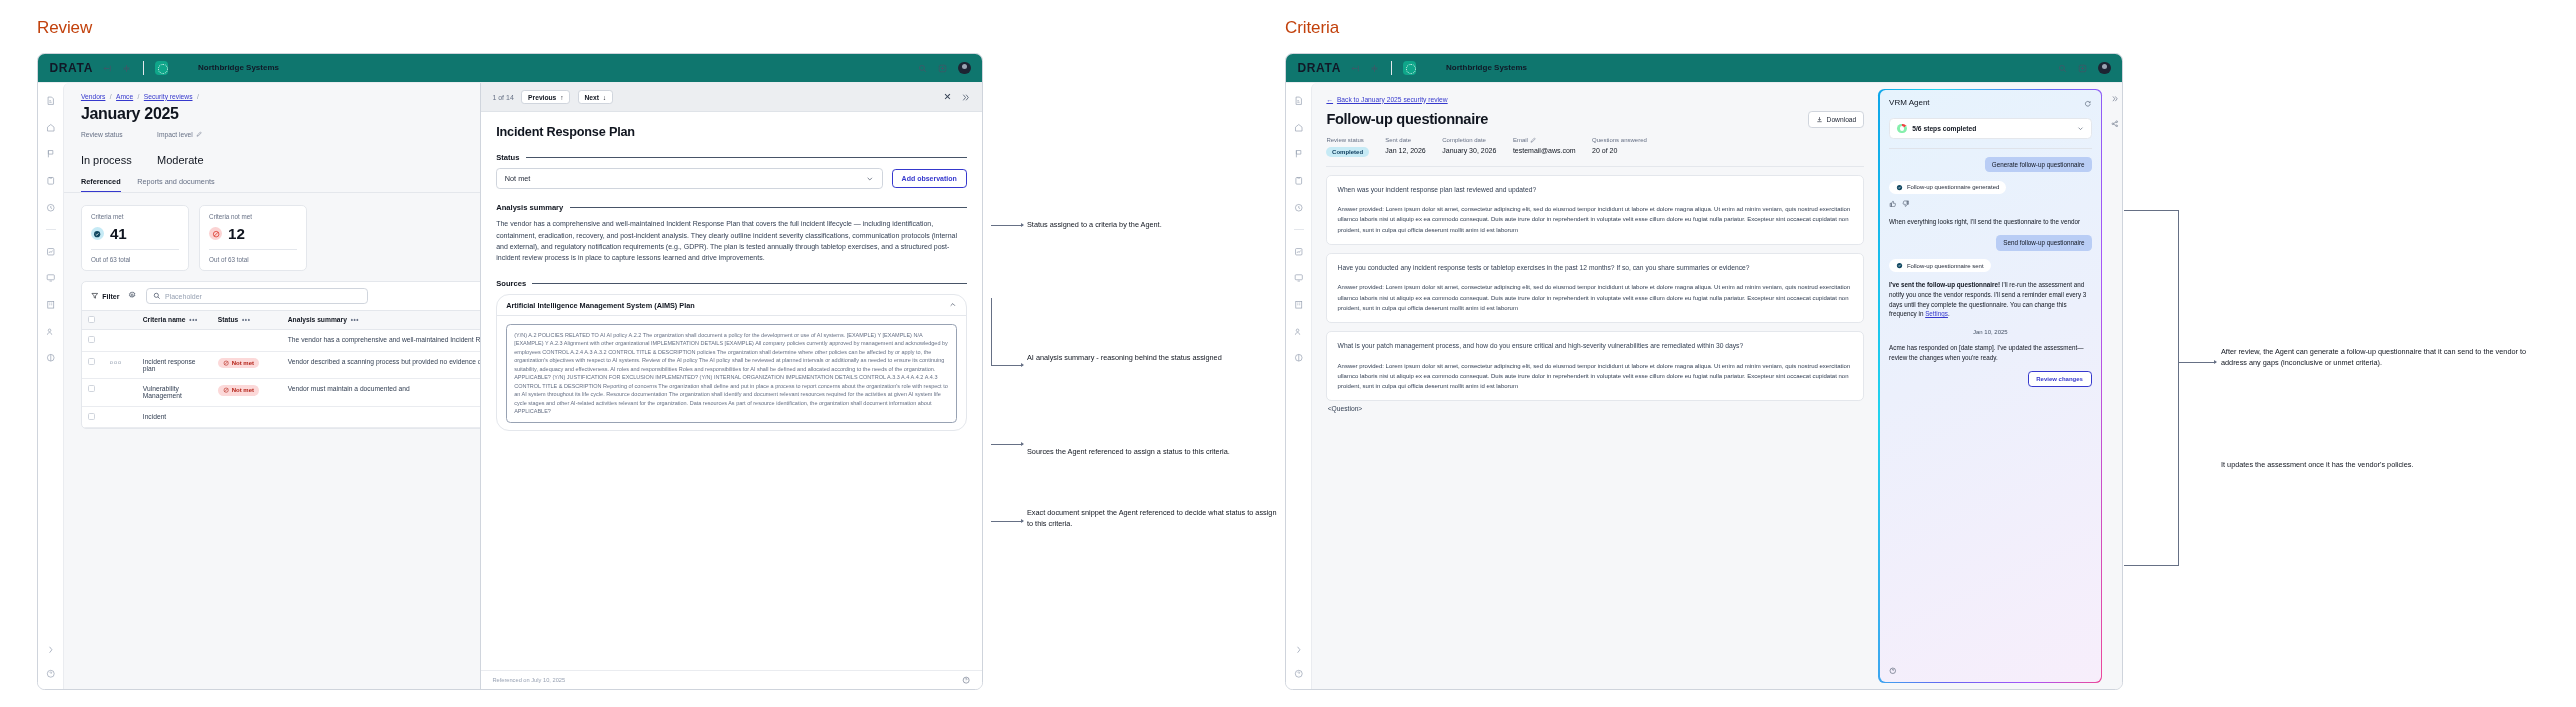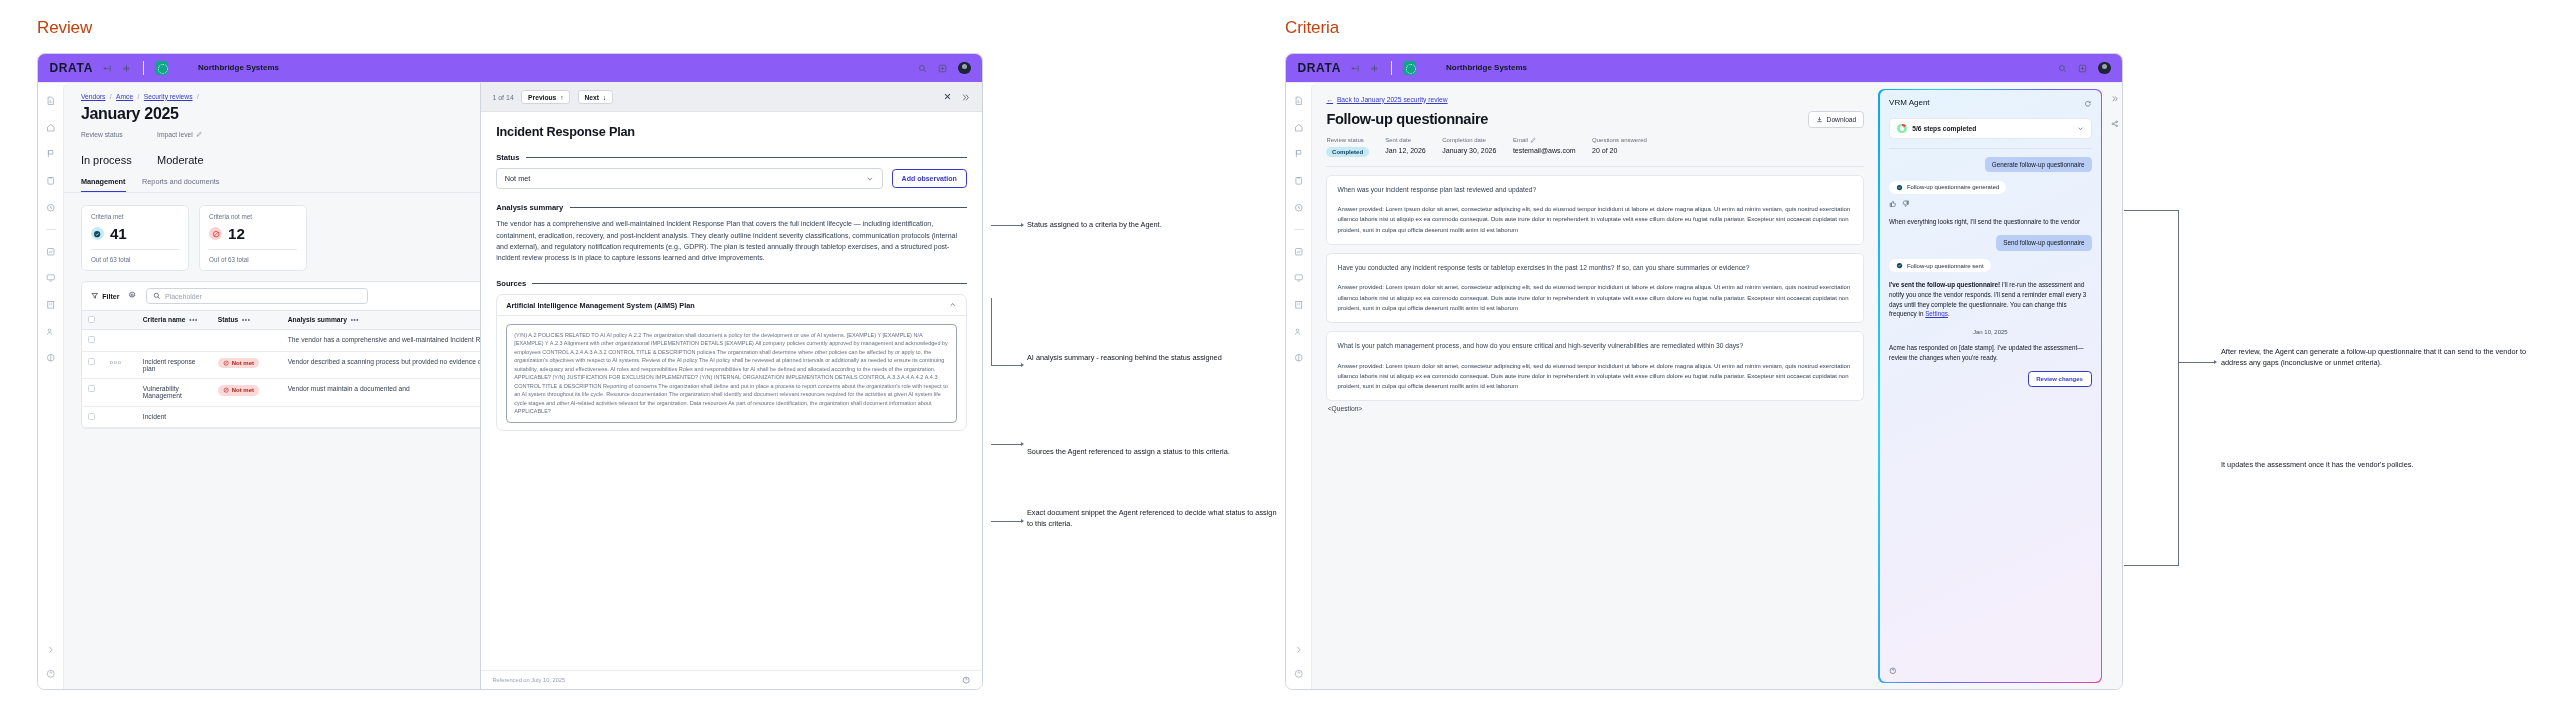--- a/index.html
+++ b/index.html
@@ -32,21 +32,21 @@
     overflow: hidden;
   }
   #window-review { left: 37px; top: 53px; width: 946px; height: 637px; }
   #window-iteration { left: 1285px; top: 53px; width: 838px; height: 637px; }
 
   
   .appbar {
     height: 29px;
     display: flex; align-items: center;
     padding: 0 11.4px;
-    background: #8b5cf6;
+    background: #0f766e;
     border-bottom: 0.6px solid #eaecf0;
     gap: 9px;
   }
   .logo { font-size: 12px; font-weight: 800; letter-spacing: 0.7px; color: #111827; }
   .chrome-ico { width: 10.2px; height: 10.2px; display:flex; align-items:center; justify-content:center; color:#475467; }
   .chrome-ico svg { width: 9px; height: 9px; }
   .divider-v { width: 0.6px; height: 14px; background: #e4e7ec; margin: 0 2.5px; }
   .org { display: flex; align-items: center; gap: 5.7px; }
   .org-logo {
     width: 13.3px; height: 13.3px; border-radius: 3.8px;
@@ -165,21 +165,21 @@
     flex:1;border:0.6px solid #d0d5dd;border-radius:3.8px;background:#fff;
     padding:5.1px 7.6px;font-size:7.3px;color:#1d2433;display:flex;align-items:center;justify-content:space-between;
   }
   .select svg{width:7.6px;height:7.6px;color:#344054;}
   .btn-outline{
     border:0.6px solid #3538cd;border-radius:3.8px;background:#fff;color:#3538cd;
     font-size:7px;font-weight:700;padding:5.1px 9px;white-space:nowrap;
   }
   .para{padding:0 15.2px;margin-top:6.3px;font-size:7px;line-height:1.62;color:#344054;}
 
-  .src-card{margin:6.3px 15.2px 0 15.2px;border:0.6px solid #e4e7ec;border-radius:7px;overflow:hidden;}
+  .src-card{margin:6.3px 15.2px 0 15.2px;border:0.6px solid #e4e7ec;border-radius:13px;overflow:hidden;}
   .src-head{display:flex;align-items:center;justify-content:space-between;padding:5.7px 9px;border-bottom:0.6px solid #e4e7ec;}
   .src-head span{font-size:7.3px;font-weight:700;color:#10151f;}
   .src-head svg{width:7.6px;height:7.6px;color:#344054;}
   .src-body{position:relative;padding:7.6px 9px;}
   .snippet{
     position:relative;border:0.6px solid #98a2b3;border-radius:4.4px;padding:5.7px 7px;
     font-size:5.5px;line-height:1.55;color:#667085;max-height:171px;overflow:hidden;
   }
   .drw-foot{margin-top:auto;border-top:0.6px solid #eaecf0;display:flex;align-items:center;padding:5.1px 11.4px;}
   .drw-foot .ref{font-size:5.7px;color:#98a2b3;}
@@ -411,21 +411,21 @@
               <span>Impact level</span>
               <span class="pencil"><svg viewBox="0 0 16 16" fill="none" stroke="currentColor" stroke-width="1.3">
                     <path d="M11.2 2.6l2.2 2.2L5.6 12.6 2.6 13.4l.8-3z"></path>
                   </svg></span>
             </div>
             <div class="meta-value">Moderate</div>
           </div>
         </div>
 
         <div class="tabs">
-          <div class="tab active">Management</div>
+          <div class="tab active">Referenced</div>
           <div class="tab">Reports and documents</div>
         </div>
 
         <div class="stats">
           <div class="stat-card">
             <div class="stat-label">Criteria met</div>
             <div class="stat-main">
               <span class="stat-badge ok">
                   <svg viewBox="0 0 16 16">
                     <circle cx="8" cy="8" r="6" fill="#104861"></circle>

